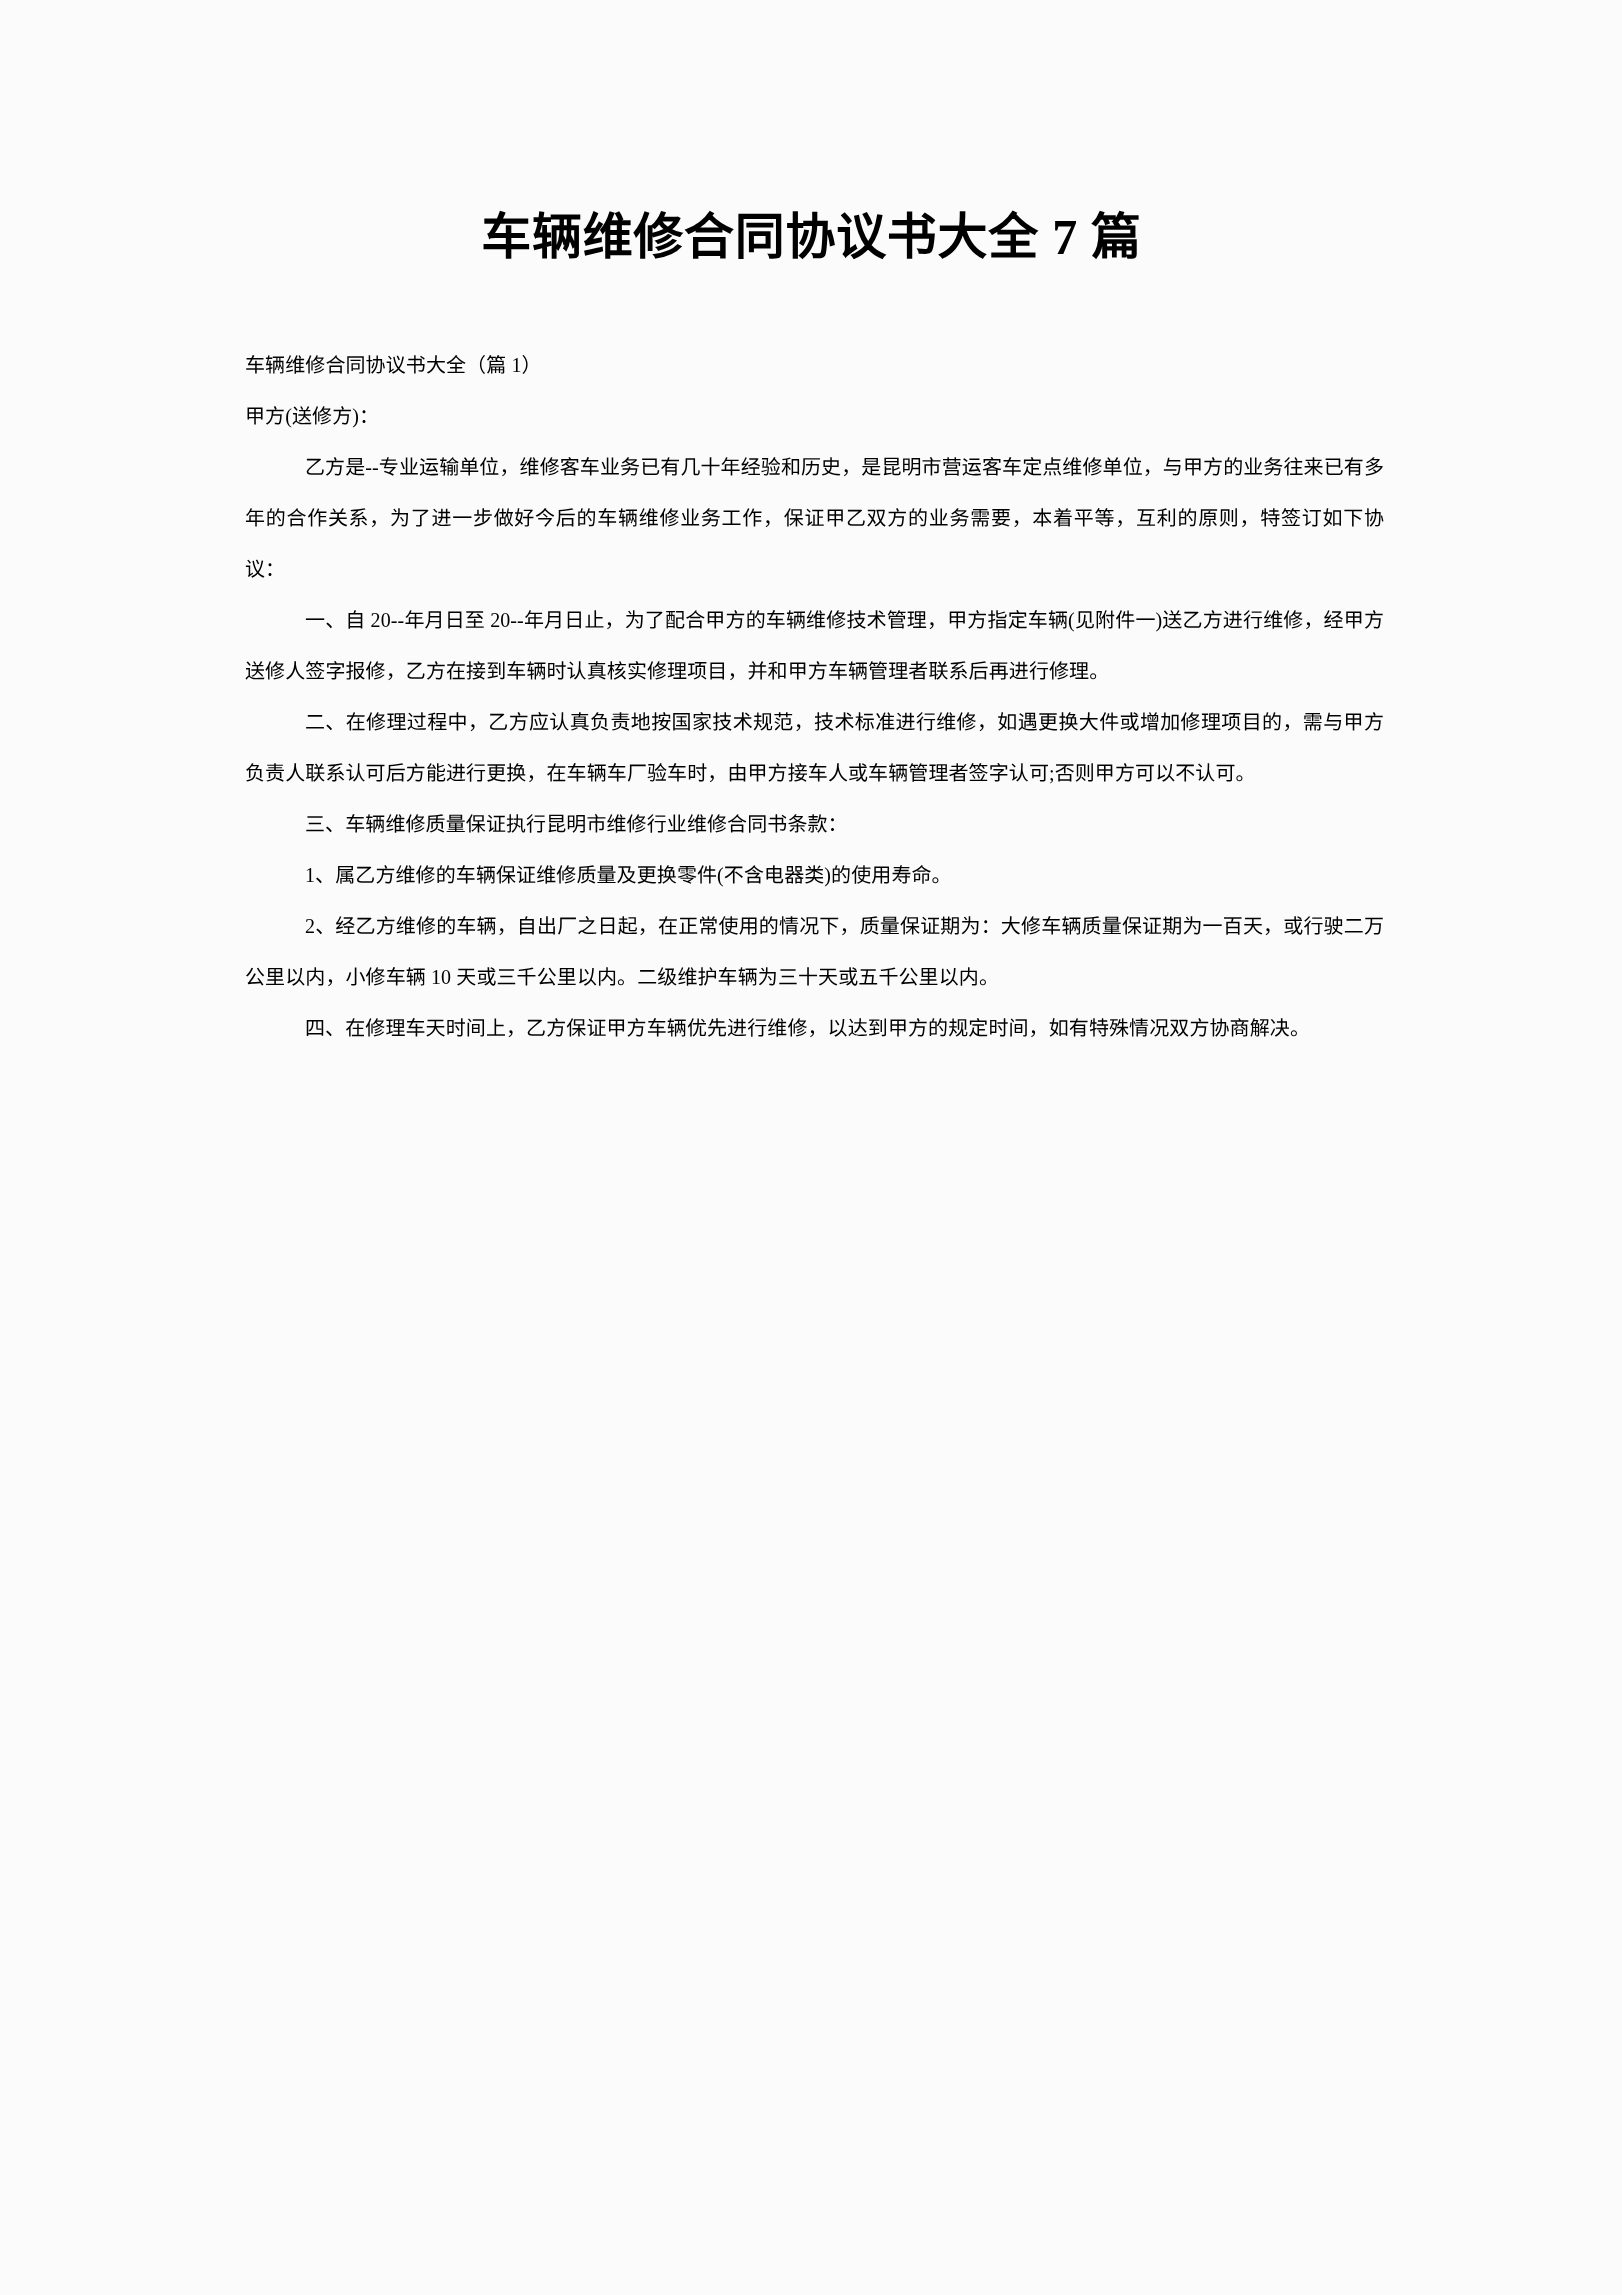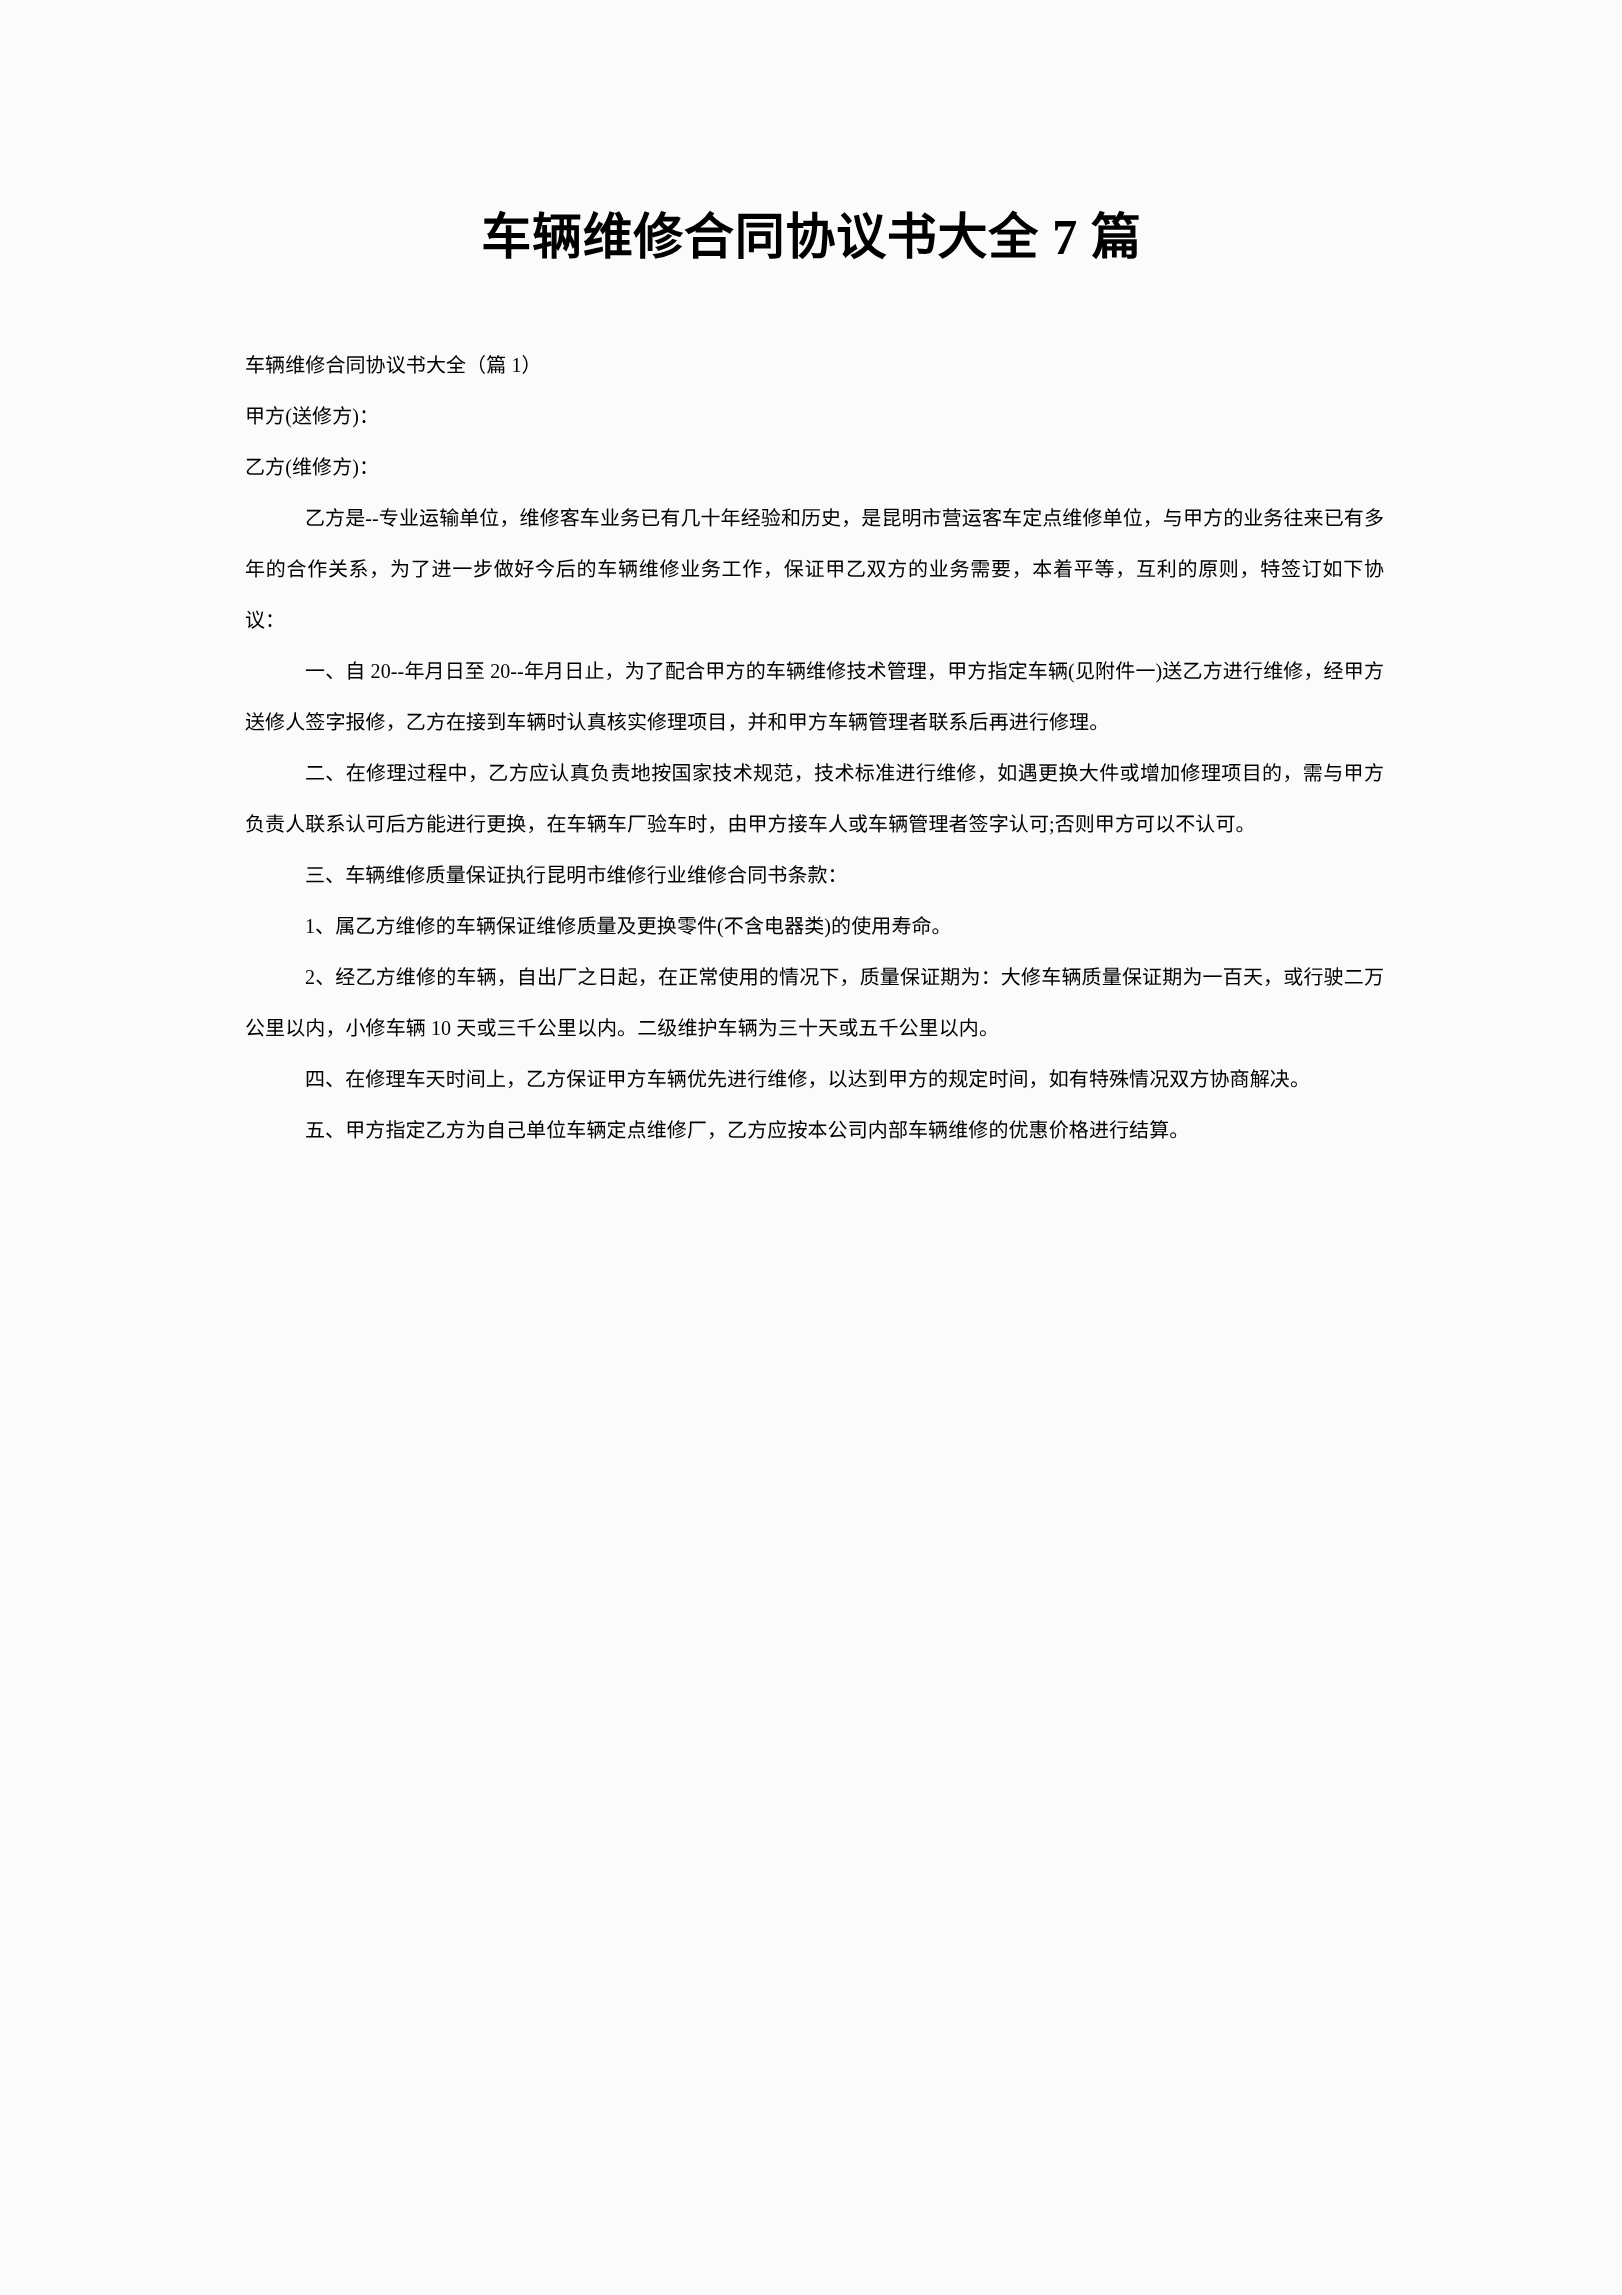--- a/index.html
+++ b/index.html
@@ -63,25 +63,23 @@
 </head>
 <body>
 
 <div class="page">
 
   <h1 class="doc-title">车辆维修合同协议书大全 7 篇</h1>
 
   <div class="body-block">
     <p class="para">车辆维修合同协议书大全（篇 1）</p>
     <p class="para">甲方(送修方)：</p>
-    <p class="para">乙方(维修方)：</p>
     <p class="para indent">乙方是--专业运输单位，维修客车业务已有几十年经验和历史，是昆明市营运客车定点维修单位，与甲方的业务往来已有多年的合作关系，为了进一步做好今后的车辆维修业务工作，保证甲乙双方的业务需要，本着平等，互利的原则，特签订如下协议：</p>
     <p class="para indent">一、自 20--年月日至 20--年月日止，为了配合甲方的车辆维修技术管理，甲方指定车辆(见附件一)送乙方进行维修，经甲方送修人签字报修，乙方在接到车辆时认真核实修理项目，并和甲方车辆管理者联系后再进行修理。</p>
     <p class="para indent">二、在修理过程中，乙方应认真负责地按国家技术规范，技术标准进行维修，如遇更换大件或增加修理项目的，需与甲方负责人联系认可后方能进行更换，在车辆车厂验车时，由甲方接车人或车辆管理者签字认可;否则甲方可以不认可。</p>
     <p class="para indent">三、车辆维修质量保证执行昆明市维修行业维修合同书条款：</p>
     <p class="para indent">1、属乙方维修的车辆保证维修质量及更换零件(不含电器类)的使用寿命。</p>
     <p class="para indent">2、经乙方维修的车辆，自出厂之日起，在正常使用的情况下，质量保证期为：大修车辆质量保证期为一百天，或行驶二万公里以内，小修车辆 10 天或三千公里以内。二级维护车辆为三十天或五千公里以内。</p>
     <p class="para indent">四、在修理车天时间上，乙方保证甲方车辆优先进行维修，以达到甲方的规定时间，如有特殊情况双方协商解决。</p>
-    <p class="para indent">五、甲方指定乙方为自己单位车辆定点维修厂，乙方应按本公司内部车辆维修的优惠价格进行结算。</p>
   </div>
 
 </div>
 
 
 </body></html>

